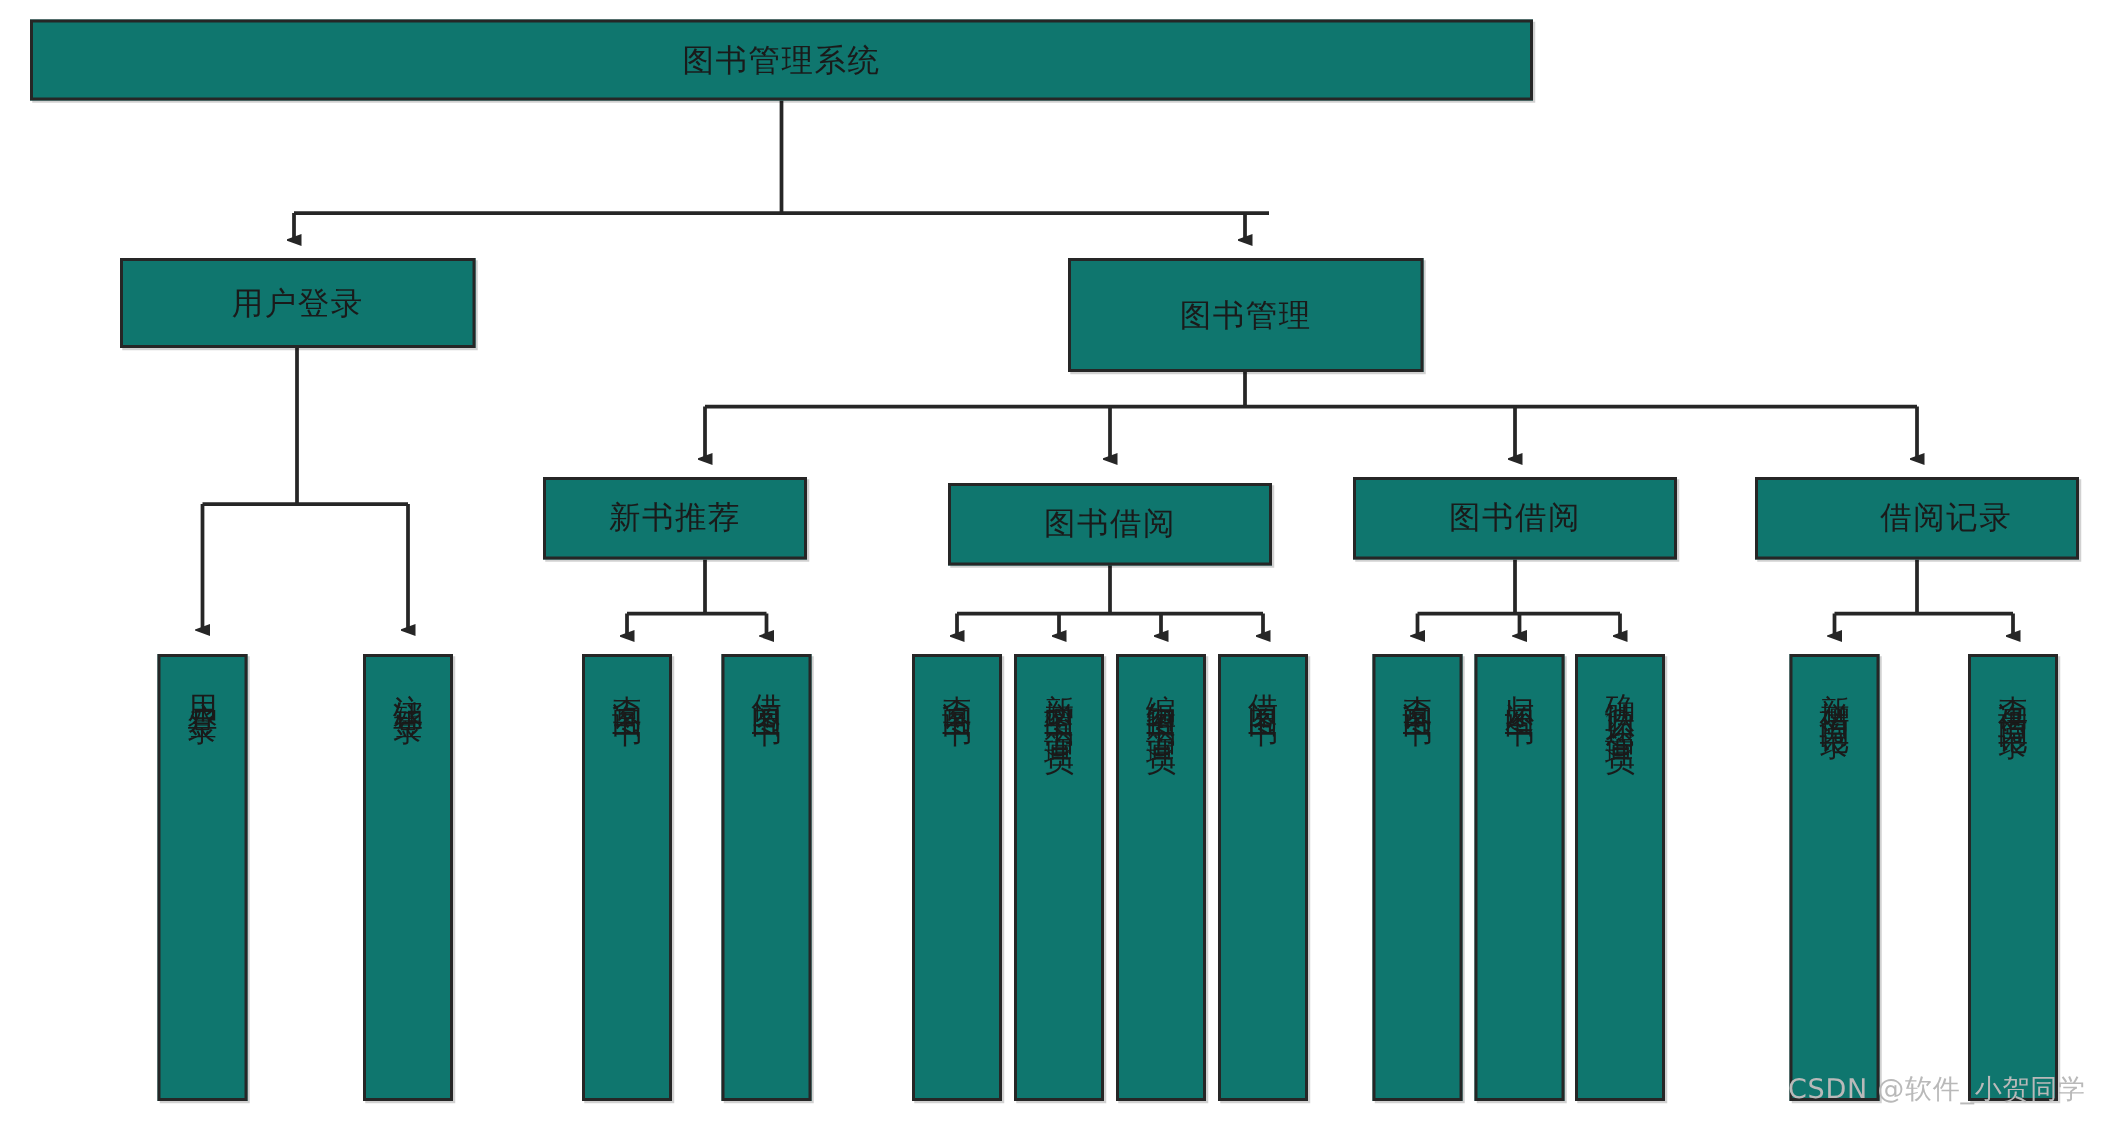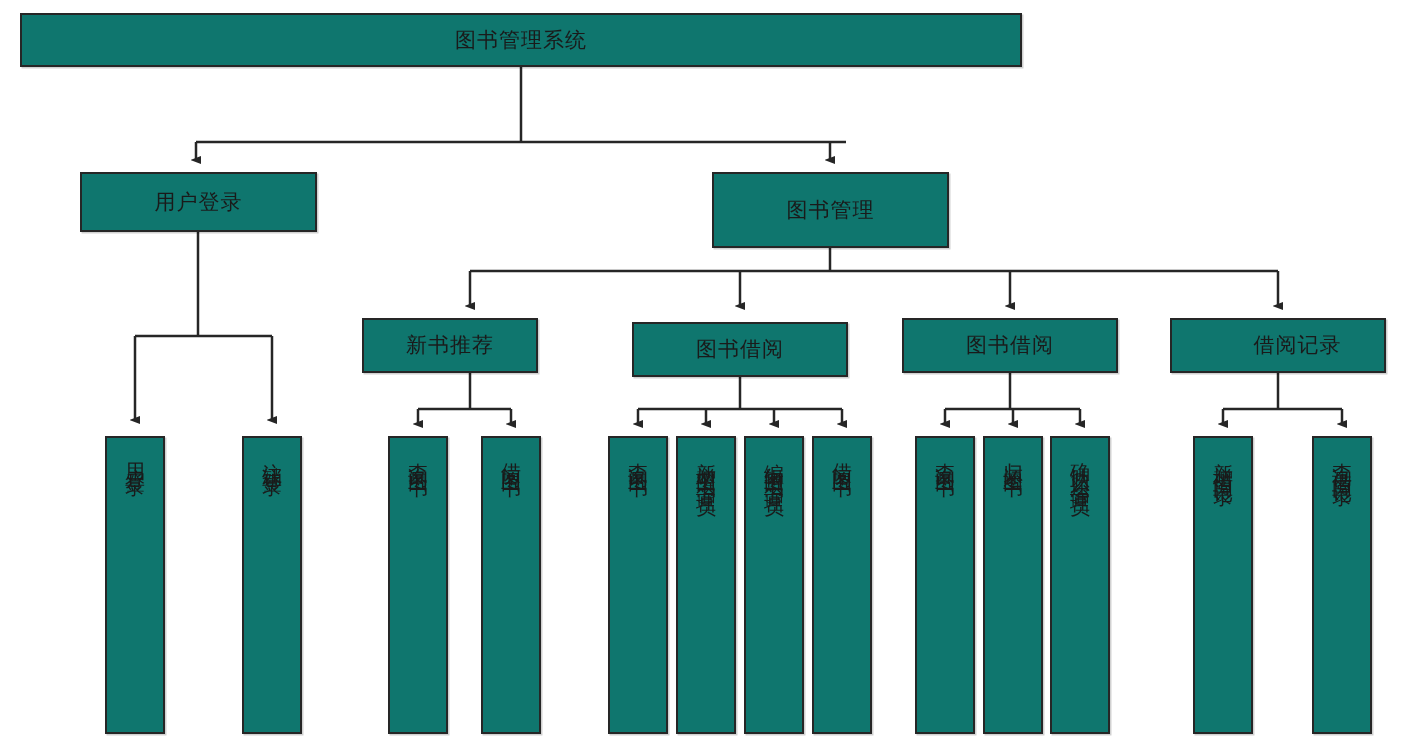--- a/index.html
+++ b/index.html
@@ -176,14 +176,15 @@
     <span class="node-label">确认归还（管理员）</span>
   </div>
 
   <div class="node vertical" style="left:1193px; top:436px; width:60px; height:298px;">
     <span class="node-label">新增借阅记录</span>
   </div>
   <div class="node vertical" style="left:1312px; top:436px; width:60px; height:298px;">
     <span class="node-label">查询借阅记录</span>
   </div>
 
+  <div class="watermark" style="left:1192px; top:714px;">CSDN @软件_小贺同学</div>
 
 </div>
 
 </body></html>

